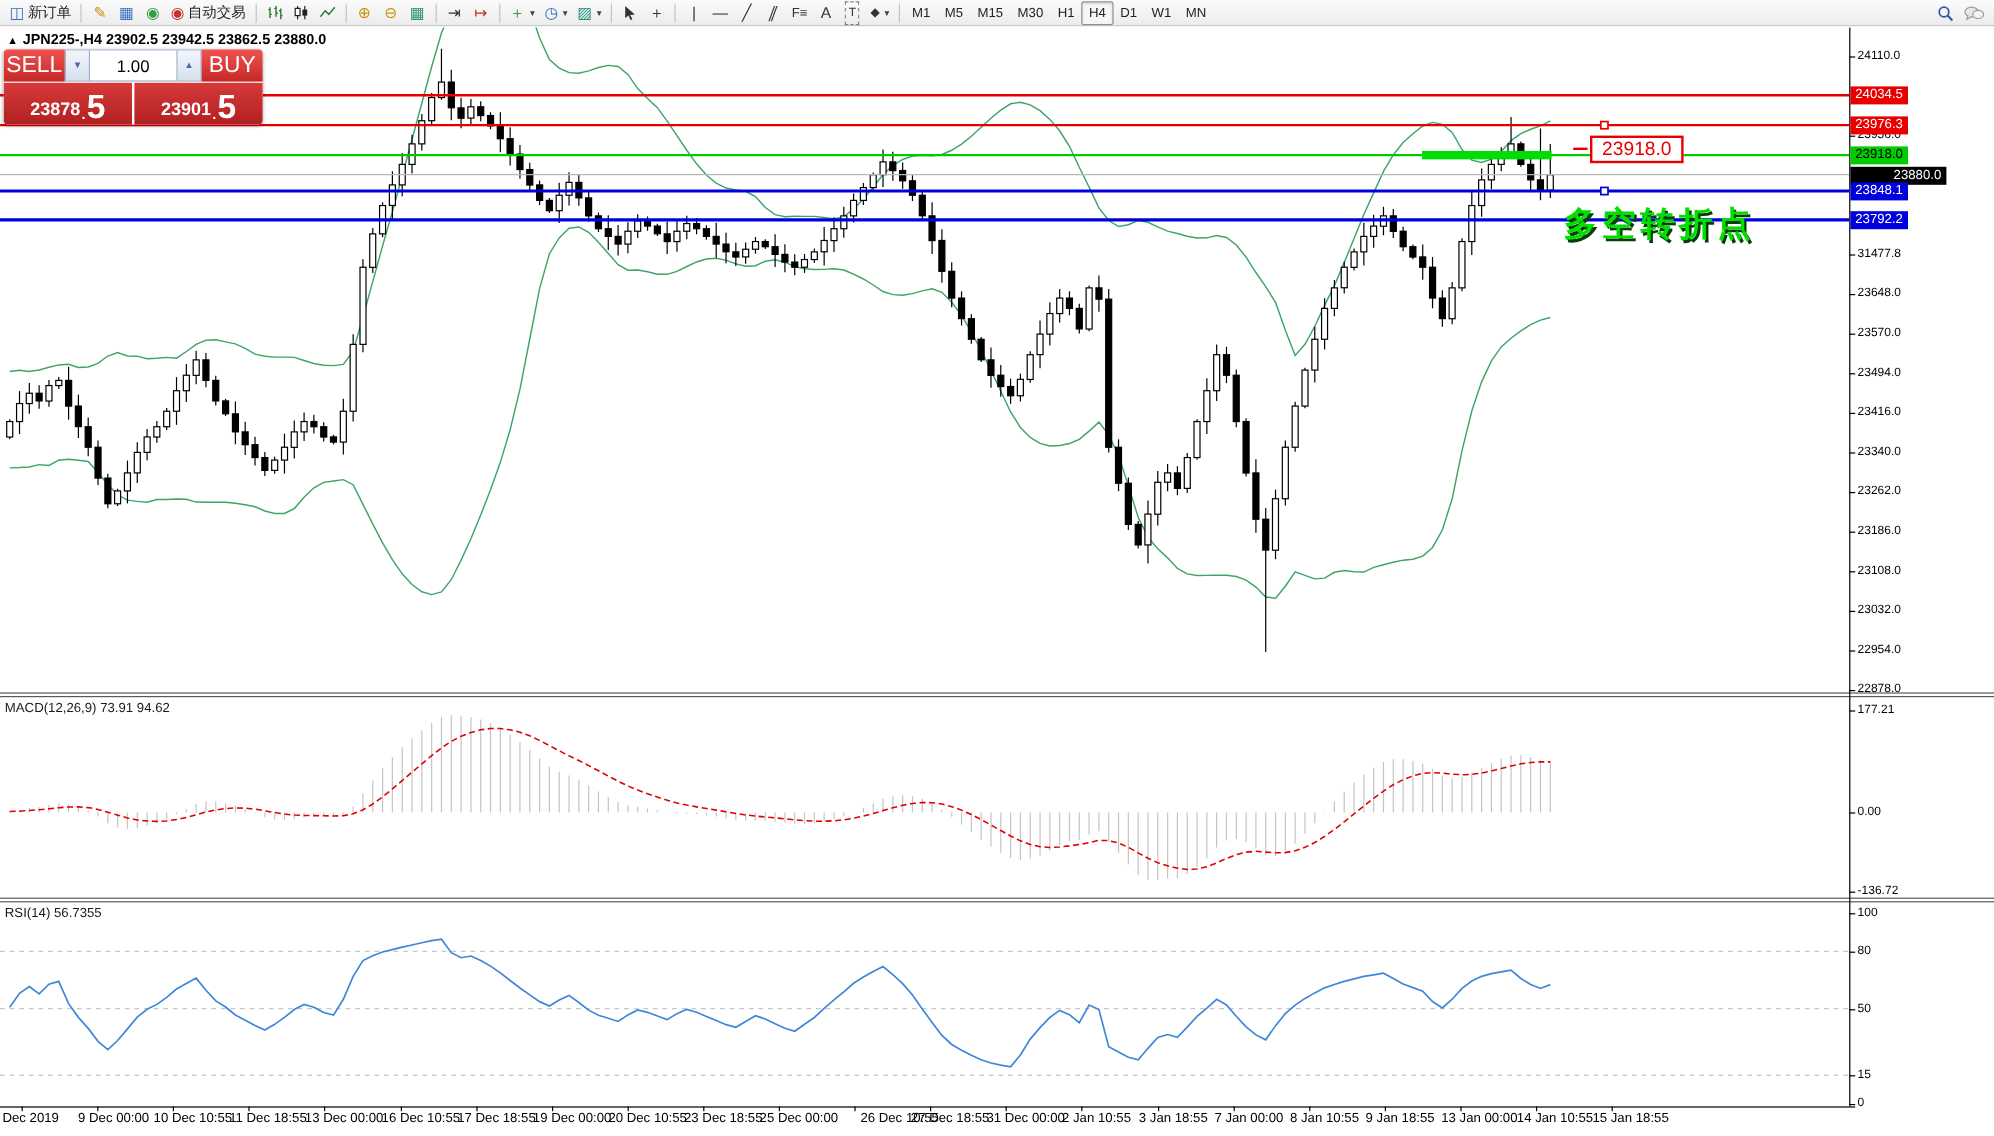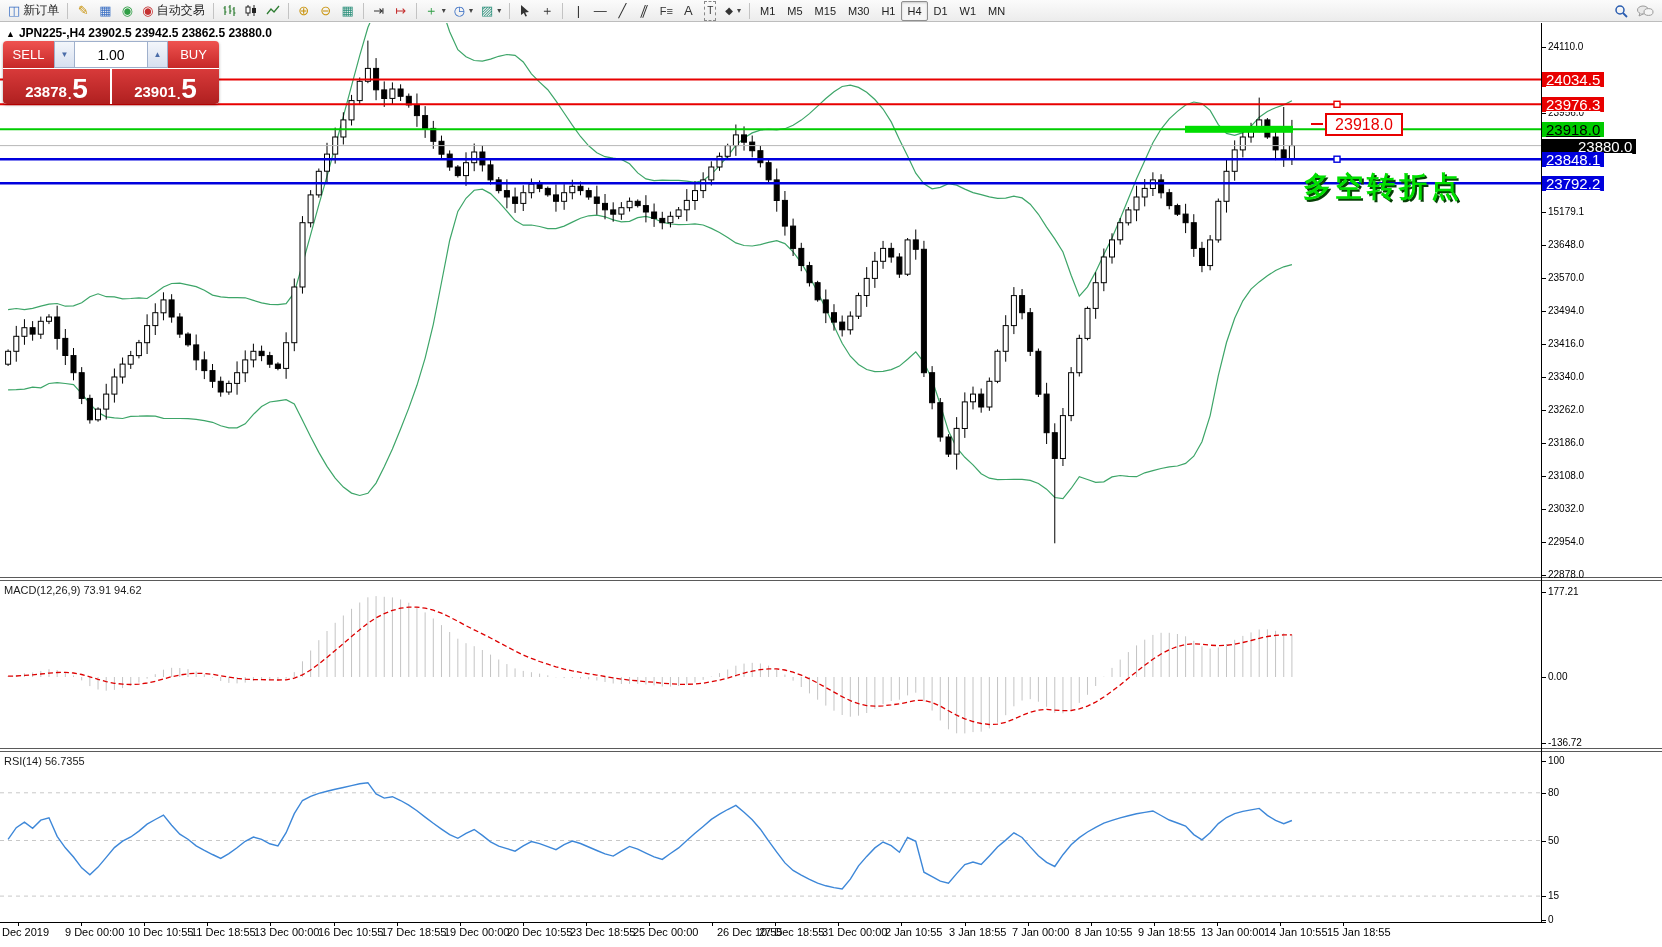--- a/index.html
+++ b/index.html
@@ -29,36 +29,36 @@
   #macd-svg { top:559px; height:167px; width:1541px; }
   #rsi-svg  { top:730px; height:170px; width:1541px; }
   .axis-vline { position:absolute; left:1541px; top:1px; width:1px; height:899px; background:#000; }
   .axis-hline { position:absolute; left:0; top:900px; width:1546px; height:1px; background:#000; }
   .pane-sep { position:absolute; left:0; width:1662px; height:4px; background:#fff;
     border-top:1px solid #5a5a5a; border-bottom:1px solid #5a5a5a; cursor:row-resize; }
   #sep1 { top:555px; } #sep2 { top:726px; }
   #axis-layer { position:absolute; inset:0; pointer-events:none; }
   .ticklab { position:absolute; left:1548px; font-size:10px; color:#000; white-space:nowrap; }
   .tickdash { position:absolute; left:1541px; width:5px; height:1px; background:#000; }
-  .badge { position:absolute; left:1542px; height:15px; line-height:15px; padding:0 4px; font-size:15px; white-space:nowrap;text-decoration:underline; }
+  .badge { position:absolute; left:1542px; height:15px; line-height:15px; padding:0 4px; font-size:11px; white-space:nowrap; }
   .datelab { position:absolute; top:904px; font-size:11px; color:#000; white-space:nowrap; }
   .datetick { position:absolute; top:900px; width:1px; height:4px; background:#000; }
   .axis-strip-right { position:absolute; left:1541px; top:1px; width:120px; height:899px; cursor:ns-resize; }
   .axis-strip-bottom { position:absolute; left:0; top:900px; width:1541px; height:24px; cursor:ew-resize; }
 
   .chart-title { position:absolute; left:6px; top:4px; font-size:12px; font-weight:bold; color:#000; }
   .chart-title .arr { font-size:9px; margin-right:4px; }
   .pane-label { position:absolute; left:4px; font-size:11px; color:#1a1a1a; }
   #macd-label { top:562px; } #rsi-label { top:733px; }
 
   
   .trade-panel { position:absolute; left:3px; top:19px; width:216px; border-radius:4px; overflow:hidden;
     box-shadow:0 1px 3px rgba(0,0,0,.35); font-family:"Liberation Sans",sans-serif; }
   .tp-row1 { display:flex; height:27px; }
-  .tp-btn { width:51px; background:linear-gradient(#ef5350,#c62828); color:#fff; font-size:13px;
+  .tp-btn { width:51px; background:linear-gradient(#ef5350,#c62828); color:#fff; font-size:19px;
     display:flex; align-items:center; justify-content:center; cursor:pointer; }
   .tp-spin { width:21px; background:linear-gradient(#f3f6fb,#d7e0ef); border:1px solid #9fb0cc;
     display:flex; align-items:center; justify-content:center; font-size:8px; color:#4a6ca8; cursor:pointer; }
   .tp-vol { flex:1; background:#fff; border-top:1px solid #9fb0cc; border-bottom:1px solid #9fb0cc;
     font-size:14px; color:#000; display:flex; align-items:center; justify-content:center; }
   .tp-row2 { display:flex; height:35px; background:#fff; gap:2px; margin-top:1px; }
   .tp-price { flex:1; background:linear-gradient(#d83a3a,#b02020); color:#fff; display:flex;
     align-items:flex-end; justify-content:center; padding-bottom:2px; cursor:pointer; }
   .p-int { font-size:15px; font-weight:bold; line-height:20px; }
   .p-dot { font-size:12px; font-weight:bold; margin:0 1px; }
@@ -711,21 +711,21 @@
     <div class="axis-vline"></div>
     <div class="axis-hline"></div>
     <div class="axis-strip-right"></div>
     <div class="axis-strip-bottom"></div>
     <div id="axis-layer">
         <div class="tickdash" style="top: 25px;"></div>
         <div class="ticklab" style="top: 19px;">24110.0</div>
         <div class="tickdash" style="top: 91px;"></div>
         <div class="ticklab" style="top: 85px;">23956.0</div>
         <div class="tickdash" style="top: 190px;"></div>
-        <div class="ticklab" style="top: 184px;">15179.1</div>
+        <div class="ticklab" style="top: 184px;">31477.8</div>
         <div class="tickdash" style="top: 223px;"></div>
         <div class="ticklab" style="top: 217px;">23648.0</div>
         <div class="tickdash" style="top: 256px;"></div>
         <div class="ticklab" style="top: 250px;">23570.0</div>
         <div class="tickdash" style="top: 289px;"></div>
         <div class="ticklab" style="top: 283px;">23494.0</div>
         <div class="tickdash" style="top: 322px;"></div>
         <div class="ticklab" style="top: 316px;">23416.0</div>
         <div class="tickdash" style="top: 355px;"></div>
         <div class="ticklab" style="top: 349px;">23340.0</div>

